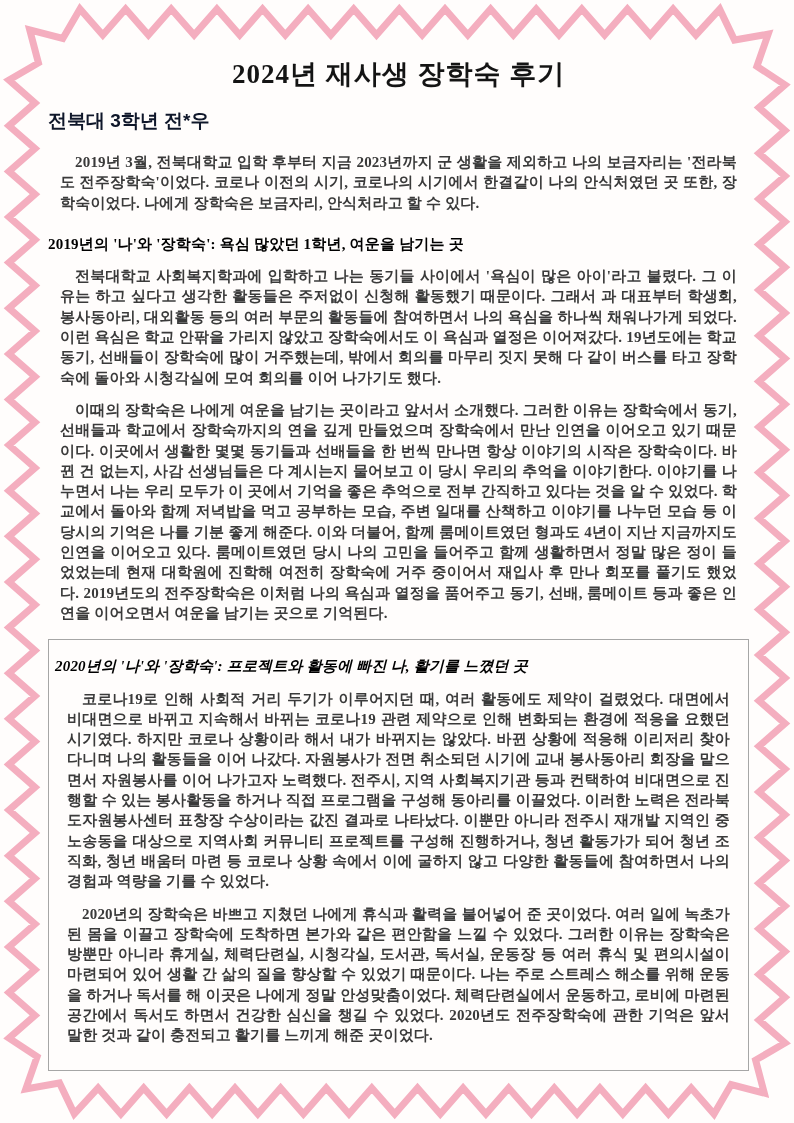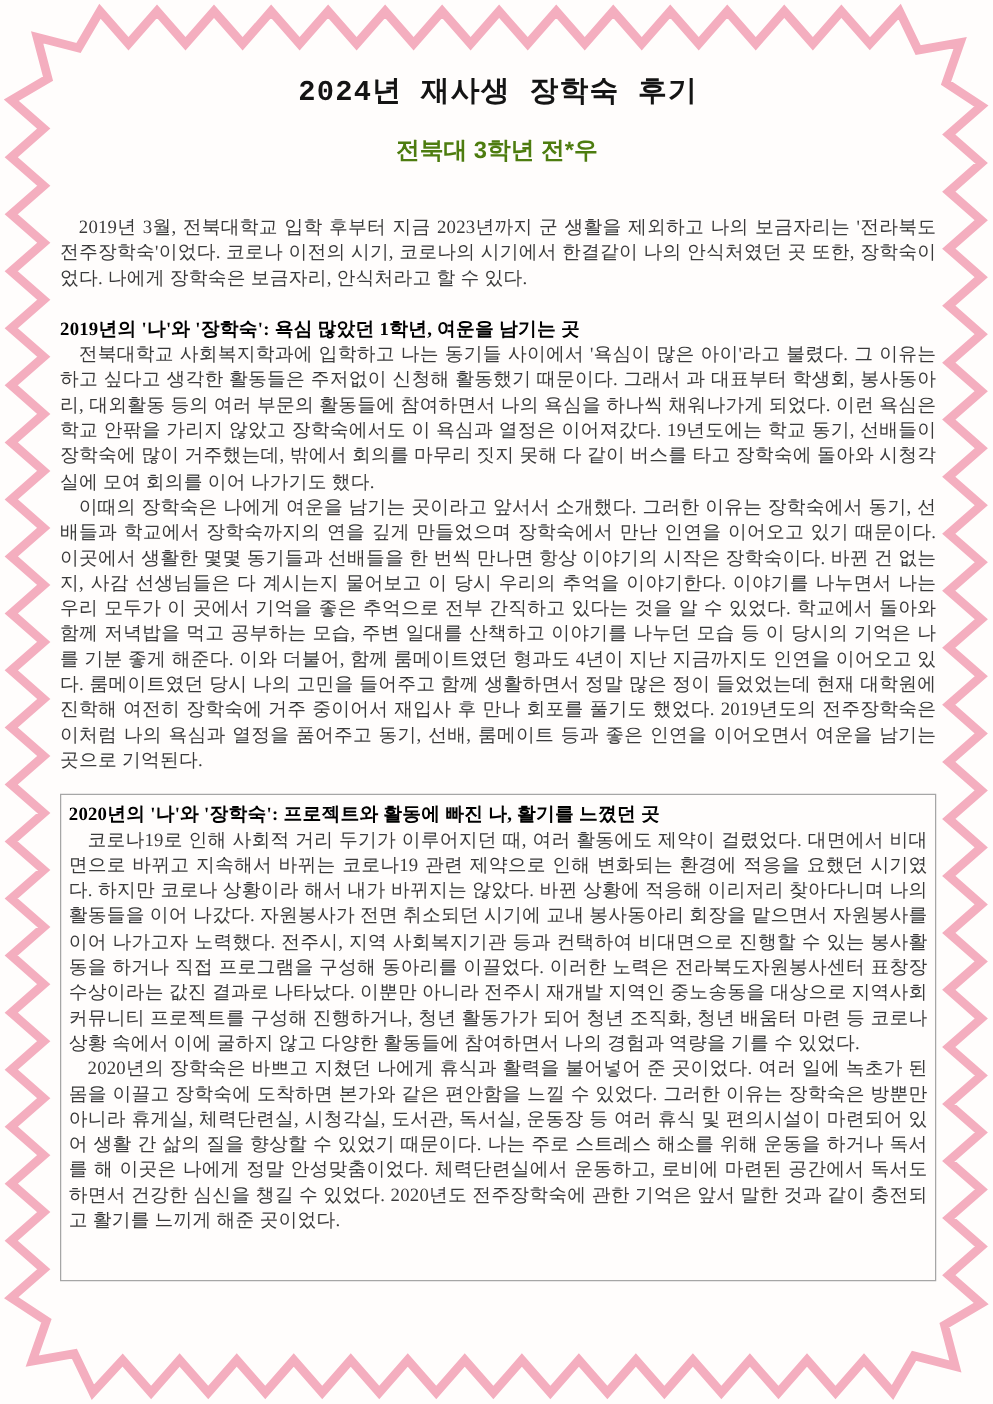--- a/index.html
+++ b/index.html
@@ -8,55 +8,56 @@
     background:#fffdfc;
     font-family:"Liberation Serif","DejaVu Serif",serif;
   }
   .frame-svg{position:absolute;left:0;top:0;width:794px;height:1123px;pointer-events:none;}
   .content{
     position:absolute;left:48px;top:52px;width:701px;
   }
   .doc-title{
     margin:0 0 10px 0;
     text-align:center;
-    font-family:Liberation Mono, monospace;
+    font-family:Liberation Serif, serif;
     font-weight:bold;
-    font-size:23px;
+    font-size:27px;
     line-height:44px;
     letter-spacing:1px;
     color:#141414;
   }
   .doc-author{
-    margin:0 0 36px 0;
-    text-align:center;
+    margin:0 0 16px 0;
+    text-align:left;
     font-family:"Liberation Sans","DejaVu Sans",sans-serif;
     font-weight:bold;
     font-size:19px;
     line-height:30px;
-    color:#4d7c0f;
+    color:#0f172a;
     padding-right:2px;
   }
   .body-par{
-    margin:0;
+    margin:12px;
     font-size:15px;
     line-height:20.3px;
     text-align:justify;
     text-indent:15px;
     color:#3a3a3a;
     letter-spacing:0.2px;
+    font-weight:bold;
   }
   .sec-heading{
     margin:21px 0 0 0;
     font-size:15px;
     line-height:20.3px;
     font-weight:bold;
     color:#000000;
     letter-spacing:0.2px;
   }
-  .sec-heading.in-box{margin-top:0;}
+  .sec-heading.in-box{margin-top:10px;font-style:italic;}
   .boxed-section{
     border:1px solid #a6a6a6;
     margin-top:16px;
     padding:6px 6px 12px 6px;
     min-height:370px;
   }
 </style>
 </head>
 <body>
 

